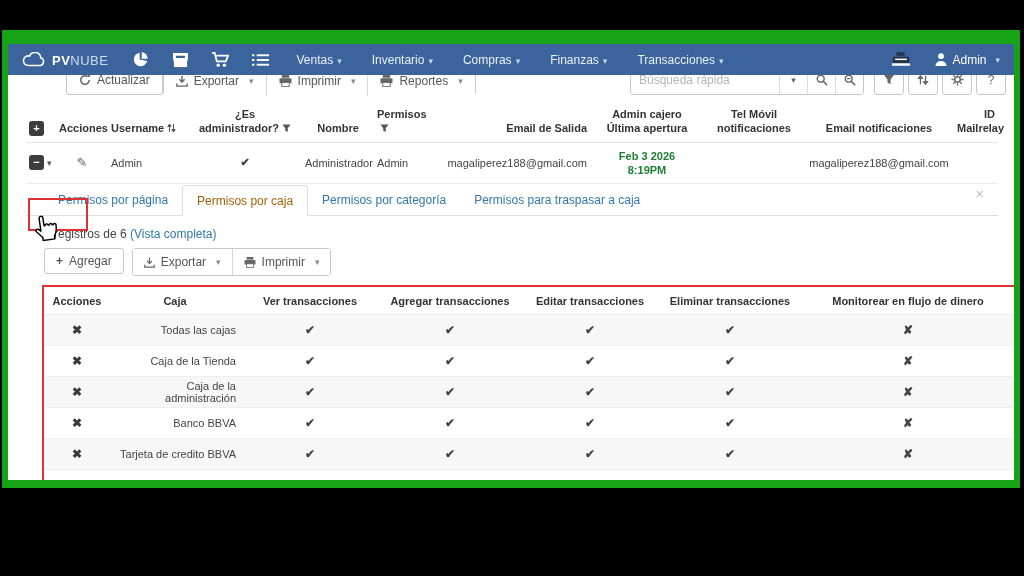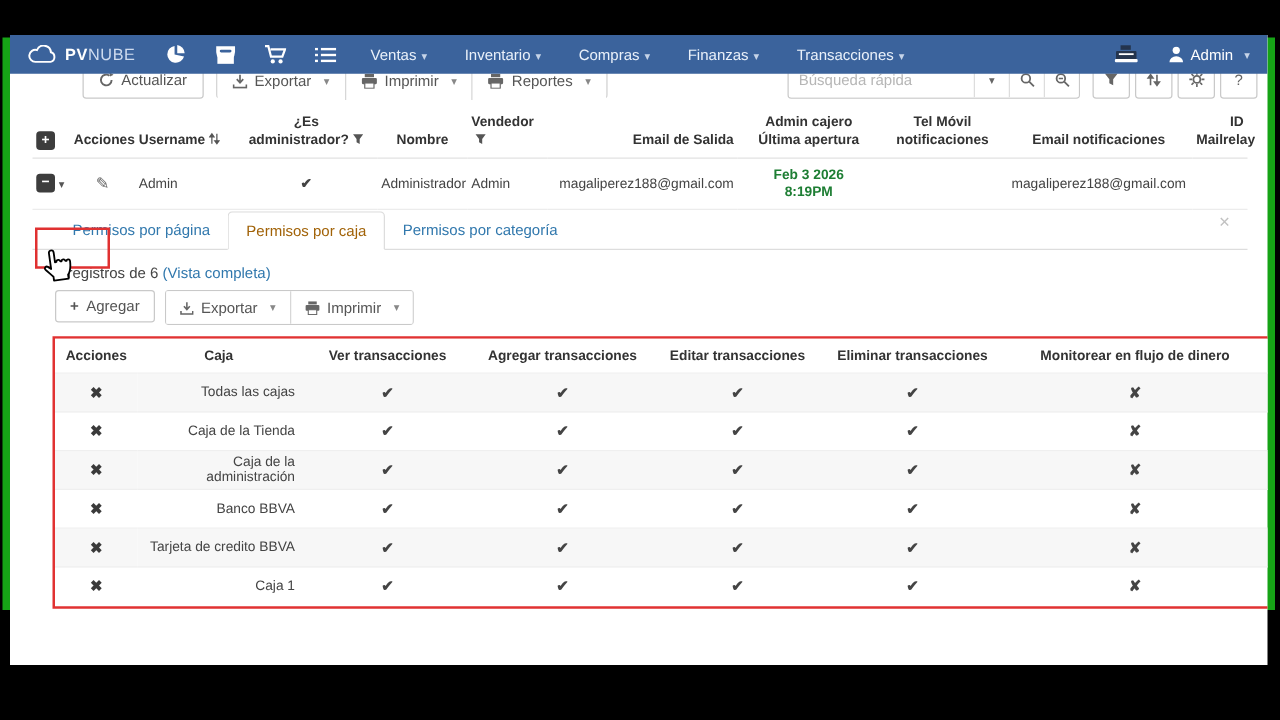--- a/index.html
+++ b/index.html
@@ -1,20 +1,20 @@
 <!DOCTYPE html>
 <html><head>
 <meta charset="utf-8">
 <style>
   * { margin:0; padding:0; box-sizing:border-box; }
   html,body { width:1024px; height:576px; }
   body { background:#000; font-family:"Liberation Sans", sans-serif; position:relative; overflow:hidden; }
 
   .frame { position:absolute; left:2px; top:30px; width:1018px; height:458px; background:#16a316; }
-  .app { position:absolute; left:8px; top:28px; width:1006px; height:504px; background:#fff; overflow:hidden; }
+  .app { position:absolute; left:8px; top:44px; width:1006px; height:436px; background:#fff; overflow:hidden; }
 
   
   .navbar { position:relative; z-index:10; height:31px; background:#3b639c; display:flex; align-items:center; padding:0 14px; color:#fff; }
   .brand { display:flex; align-items:center; gap:6px; margin-right:22px; }
   .brand .pv { font-weight:bold; font-size:13px; letter-spacing:.5px; color:#fff; }
   .brand .nube { font-size:13px; letter-spacing:.5px; color:#cfdcef; font-weight:normal; }
   .nav-icons { display:flex; align-items:center; gap:20px; margin-right:26px; }
   .nav-icon { width:20px; height:18px; display:flex; align-items:center; justify-content:center; cursor:pointer; }
   .nav-menus { display:flex; align-items:center; gap:30px; }
   .nav-menu { font-size:12px; color:#eaf1fa; cursor:pointer; white-space:nowrap; }
@@ -22,21 +22,21 @@
   .nav-right { margin-left:auto; display:flex; align-items:center; gap:24px; }
   .user-menu { display:flex; align-items:center; gap:5px; font-size:12px; color:#fff; cursor:pointer; }
 
   
   .toolbar { position:absolute; z-index:1; top:20px; left:58px; right:8px; height:31px; display:flex; align-items:stretch; }
   .tbtn { height:31px; background:#fff; border:1px solid #c9c9c9; border-radius:3px; font-size:12px; color:#555;
           display:flex; align-items:center; gap:6px; padding:0 12px; cursor:pointer; white-space:nowrap; }
   .btn-group { display:flex; border:1px solid #c9c9c9; border-radius:3px; background:#fff; }
   .btn-group .tbtn { border:none; border-radius:0; }
   .btn-group .tbtn + .tbtn { border-left:1px solid #d7d7d7; }
-  .tb-left { display:flex; gap:10px;justify-content:flex-end; }
+  .tb-left { display:flex; gap:0;justify-content:flex-end; }
   .tb-right { margin-left:auto; display:flex; align-items:stretch; gap:4px; }
   .search-group { display:flex; border:1px solid #c9c9c9; border-radius:3px; overflow:hidden; background:#fff; margin-right:6px; }
   .search-input { width:148px; border:none; outline:none; font-size:12px; padding:0 8px; color:#1d4ed8; }
   .search-input::placeholder { color:#b6b6b6; }
   .sq-btn { width:28px; background:#fff; border:none; border-left:1px solid #ddd; display:flex; align-items:center; justify-content:center; color:#666; cursor:pointer; font-size:10px; }
   .mini-btn { width:30px; background:#fff; border:1px solid #c9c9c9; border-radius:3px; display:flex; align-items:center; justify-content:center; color:#666; cursor:pointer; font-size:12px; }
 
   
   .main { position:relative; padding:0 16px 0 18px; }
   table.users { width:972px; margin-top:29px; border-collapse:collapse; table-layout:fixed; }
@@ -263,21 +263,21 @@
           <th class="al"><span class="sq-dark">+</span></th>
           <th class="ac">Acciones</th>
           <th class="al"><span>Username</span><span class="hdr-ico"><svg width="9" height="10" viewBox="0 0 9 10">
                   <path d="M2.5 9 V2 M2.5 1 L0.8 3.4 h3.4 Z" stroke="#555" stroke-width="1" fill="#555"></path>
                   <path d="M6.5 1 v7 M6.5 9 L4.8 6.6 h3.4 Z" stroke="#555" stroke-width="1" fill="#555"></path>
                 </svg></span></th>
           <th class="ac"><span>¿Es</span><br><span>administrador?</span><span class="hdr-ico"><svg width="9" height="9" viewBox="0 0 10 10">
                   <path d="M0.5 0.5 h9 L6.4 4.6 V9 L3.6 7.5 V4.6 Z" fill="#555"></path>
                 </svg></span></th>
           <th class="ac">Nombre</th>
-          <th class="al"><span>Vendedor</span><span class="hdr-ico"><svg width="9" height="9" viewBox="0 0 10 10">
+          <th class="al"><span>Permisos</span><span class="hdr-ico"><svg width="9" height="9" viewBox="0 0 10 10">
                   <path d="M0.5 0.5 h9 L6.4 4.6 V9 L3.6 7.5 V4.6 Z" fill="#555"></path>
                 </svg></span></th>
           <th class="ar">Email de Salida</th>
           <th class="ac"><span>Admin cajero</span><br><span>Última apertura</span></th>
           <th class="ac"><span>Tel Móvil</span><br><span>notificaciones</span></th>
           <th class="ac">Email notificaciones</th>
           <th class="ar"><span>ID</span><br><span>Mailrelay</span></th>
         </tr>
       </thead>
       <tbody>
@@ -308,20 +308,21 @@
     <div class="hand-cursor">
       <svg width="27" height="27" viewBox="0 0 24 24">
           <path d="M8.5 2.6 c0-1 .8-1.8 1.7-1.8 .9 0 1.7.8 1.7 1.8 v7 l1-.1 c0-.7.6-1.3 1.4-1.3 .7 0 1.3.5 1.4 1.2 l.9.1 c.1-.6.7-1.1 1.3-1.1 .7 0 1.3.5 1.4 1.2 l.8.1 c.1-.5.6-.9 1.2-.9 .7 0 1.3.6 1.3 1.3 0 2.2-.4 5-1.1 6.8 -.7 1.7-1.6 2.6-1.6 2.6 v2.9 H9.4 v-2.8 c-1.5-1.6-3.6-4.3-4.8-5.5 -.5-.5-.5-1.4 0-1.9 .5-.5 1.3-.5 1.8-.1 l2.1 1.8 Z" fill="#fff" stroke="#000" stroke-width="1.3" stroke-linejoin="round"></path>
         </svg>
     </div>
 
     <div class="tabs">
       <span class="tab">Permisos por página</span>
       <span class="tab active">Permisos por caja</span>
       <span class="tab">Permisos por categoría</span>
+      <span class="tab">Permisos para traspasar a caja</span>
       <span class="tab-close">×</span>
     </div>
 
     <div class="records">
       <span>6 registros de 6</span>
       <a>(Vista completa)</a>
     </div>
 
     <div class="detail-actions">
       <button class="tbtn sm">

